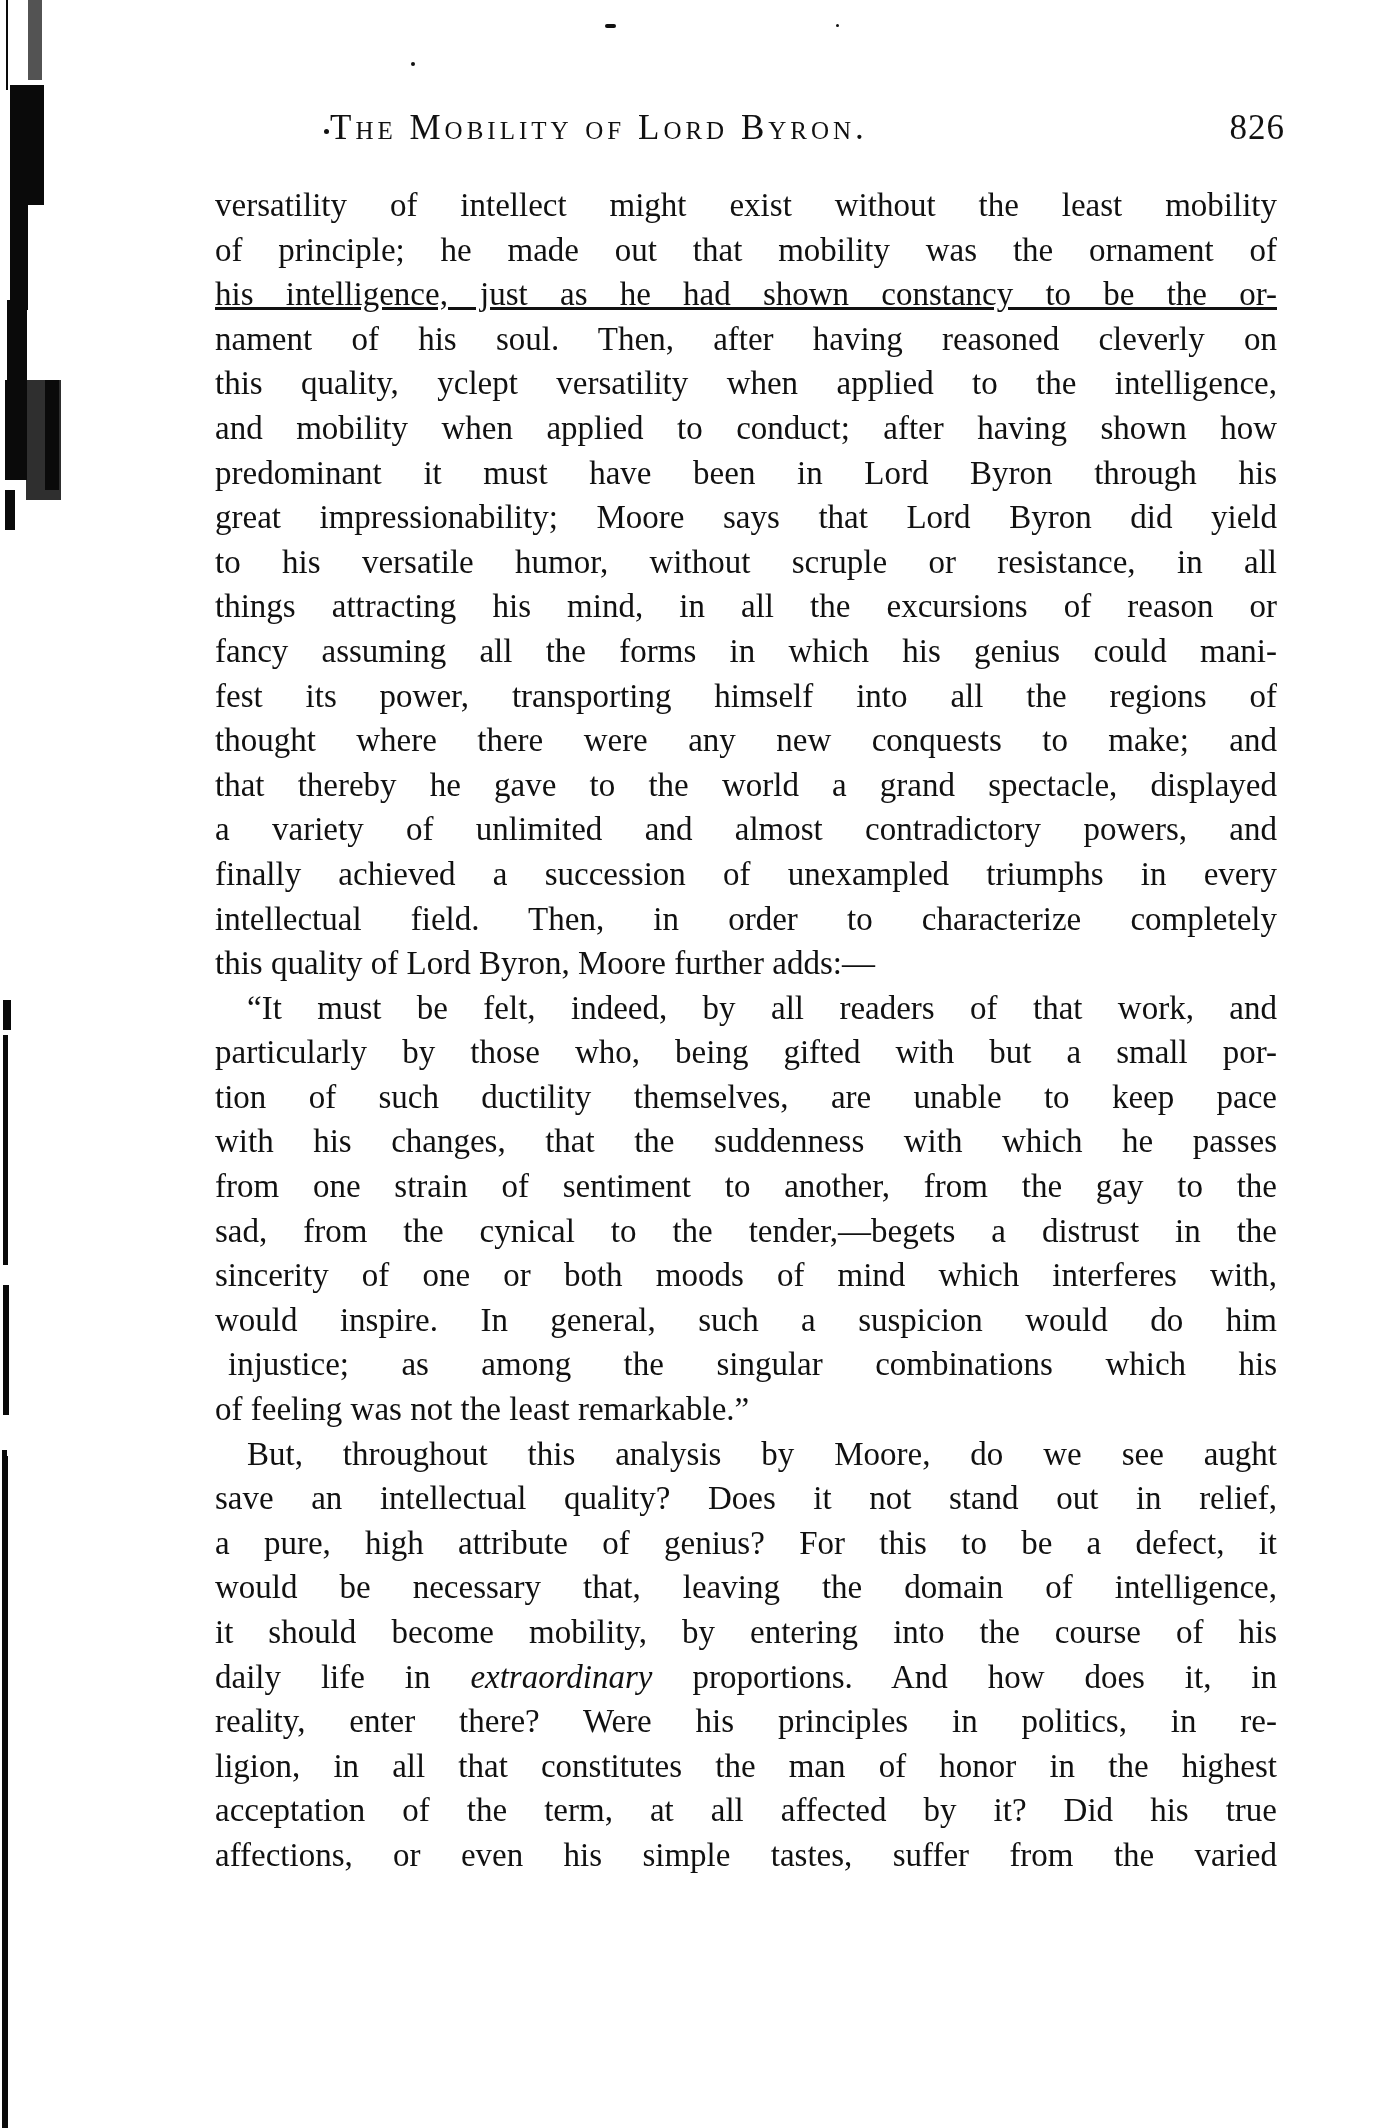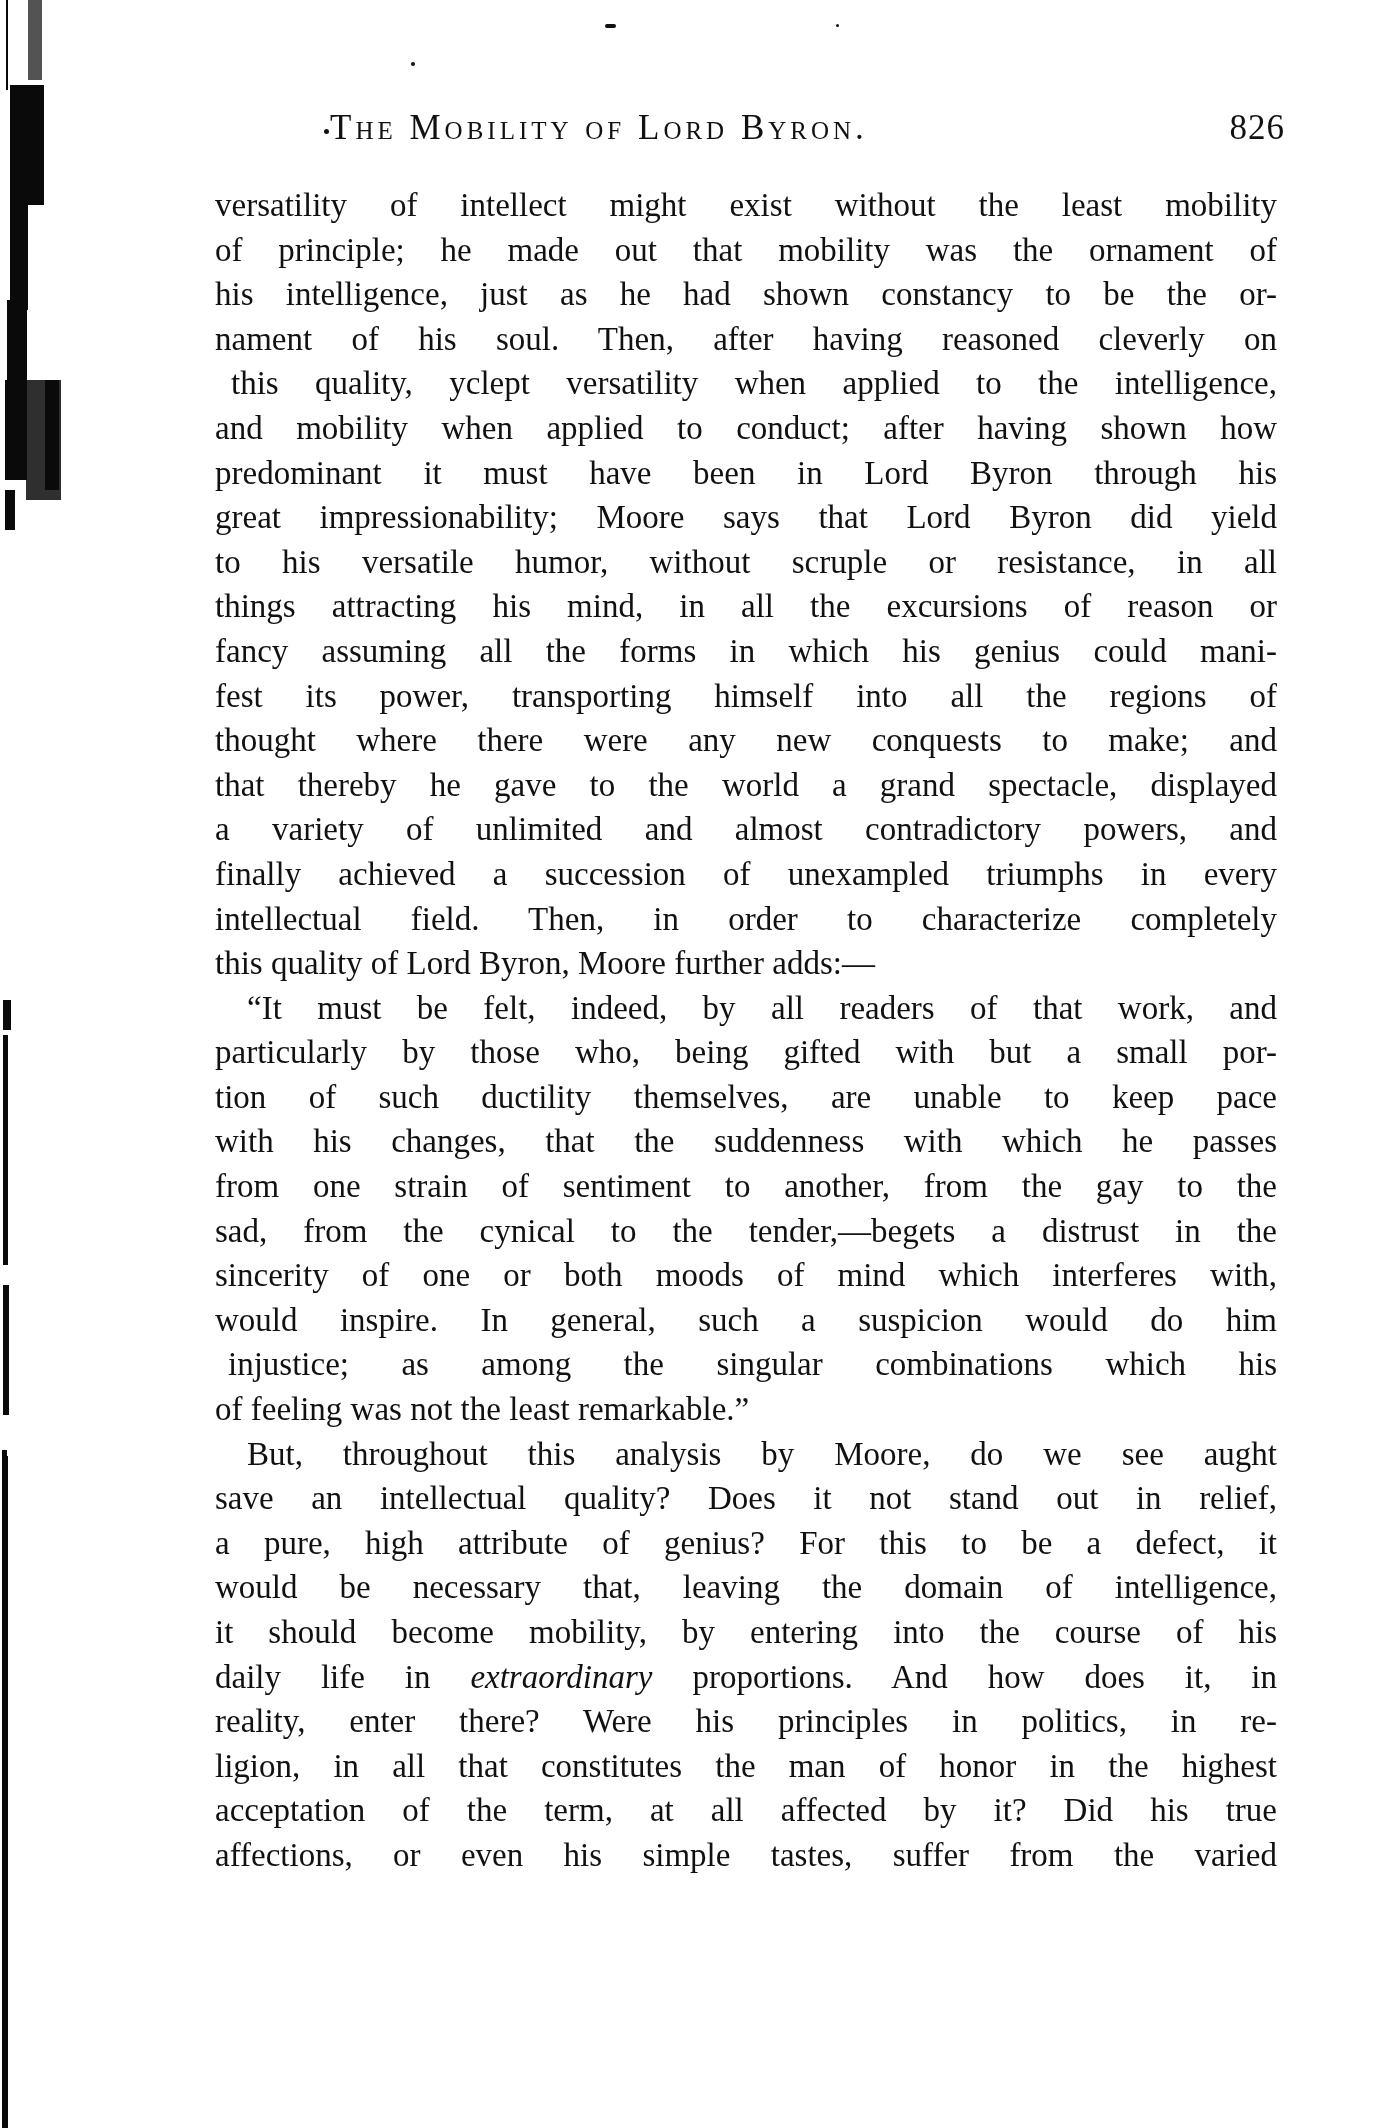--- a/index.html
+++ b/index.html
@@ -108,23 +108,23 @@
 <div class="speck head-dot"></div>
 
 <div class="running-head">
   <span class="title">The Mobility of Lord Byron.</span>
   <span class="folio">826</span>
 </div>
 
 <div class="text-block" id="text-block">
     <div class="line" style="white-space: normal;">versatility of intellect might exist without the least mobility</div>
     <div class="line" style="white-space: normal;">of principle; he made out that mobility was the ornament of</div>
-    <div class="line" style="white-space: normal;">his intelligence, just as he had shown constancy to be the or-</div>
+    <div class="line" style="white-space: normal; text-decoration: underline;">his intelligence, just as he had shown constancy to be the or-</div>
     <div class="line" style="white-space: normal;">nament of his soul.  Then, after having reasoned cleverly on</div>
-    <div class="line" style="white-space: normal; margin-left: 16px;">this quality, yclept versatility when applied to the intelligence,</div>
+    <div class="line" style="white-space: normal;">this quality, yclept versatility when applied to the intelligence,</div>
     <div class="line" style="white-space: normal;">and mobility when applied to conduct; after having shown how</div>
     <div class="line" style="white-space: normal;">predominant it must have been in Lord Byron through his</div>
     <div class="line" style="white-space: normal;">great impressionability; Moore says that Lord Byron did yield</div>
     <div class="line" style="white-space: normal;">to his versatile humor, without scruple or resistance, in all</div>
     <div class="line" style="white-space: normal;">things attracting his mind, in all the excursions of reason or</div>
     <div class="line" style="white-space: normal;">fancy assuming all the forms in which his genius could mani-</div>
     <div class="line" style="white-space: normal;">fest its power, transporting himself into all the regions of</div>
     <div class="line" style="white-space: normal;">thought where there were any new conquests to make; and</div>
     <div class="line" style="white-space: normal;">that thereby he gave to the world a grand spectacle, displayed</div>
     <div class="line" style="white-space: normal;">a variety of unlimited and almost contradictory powers, and</div>

